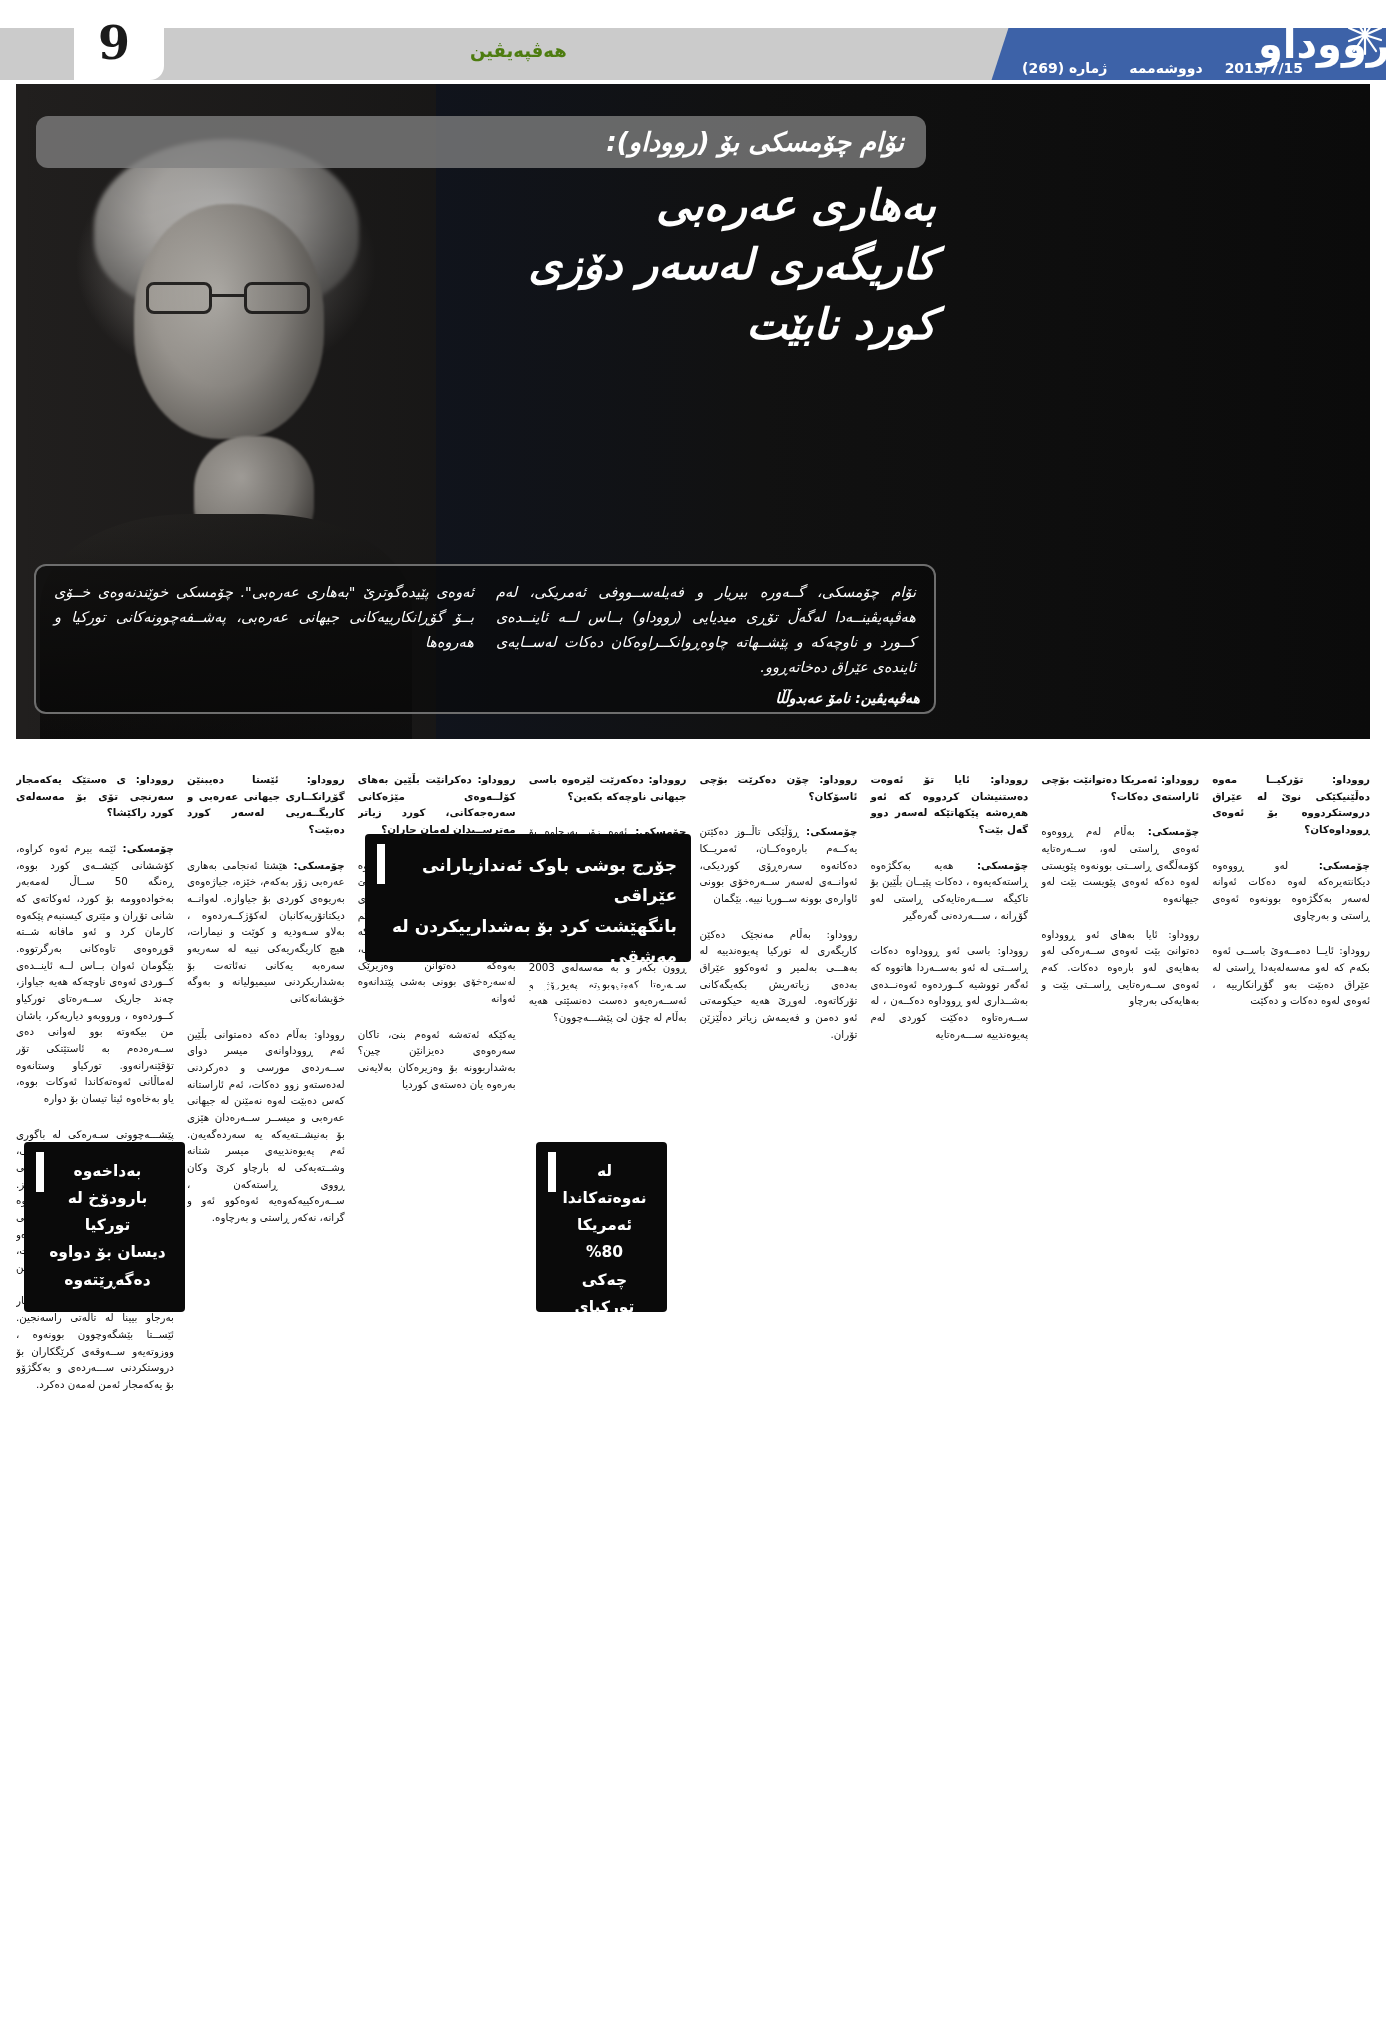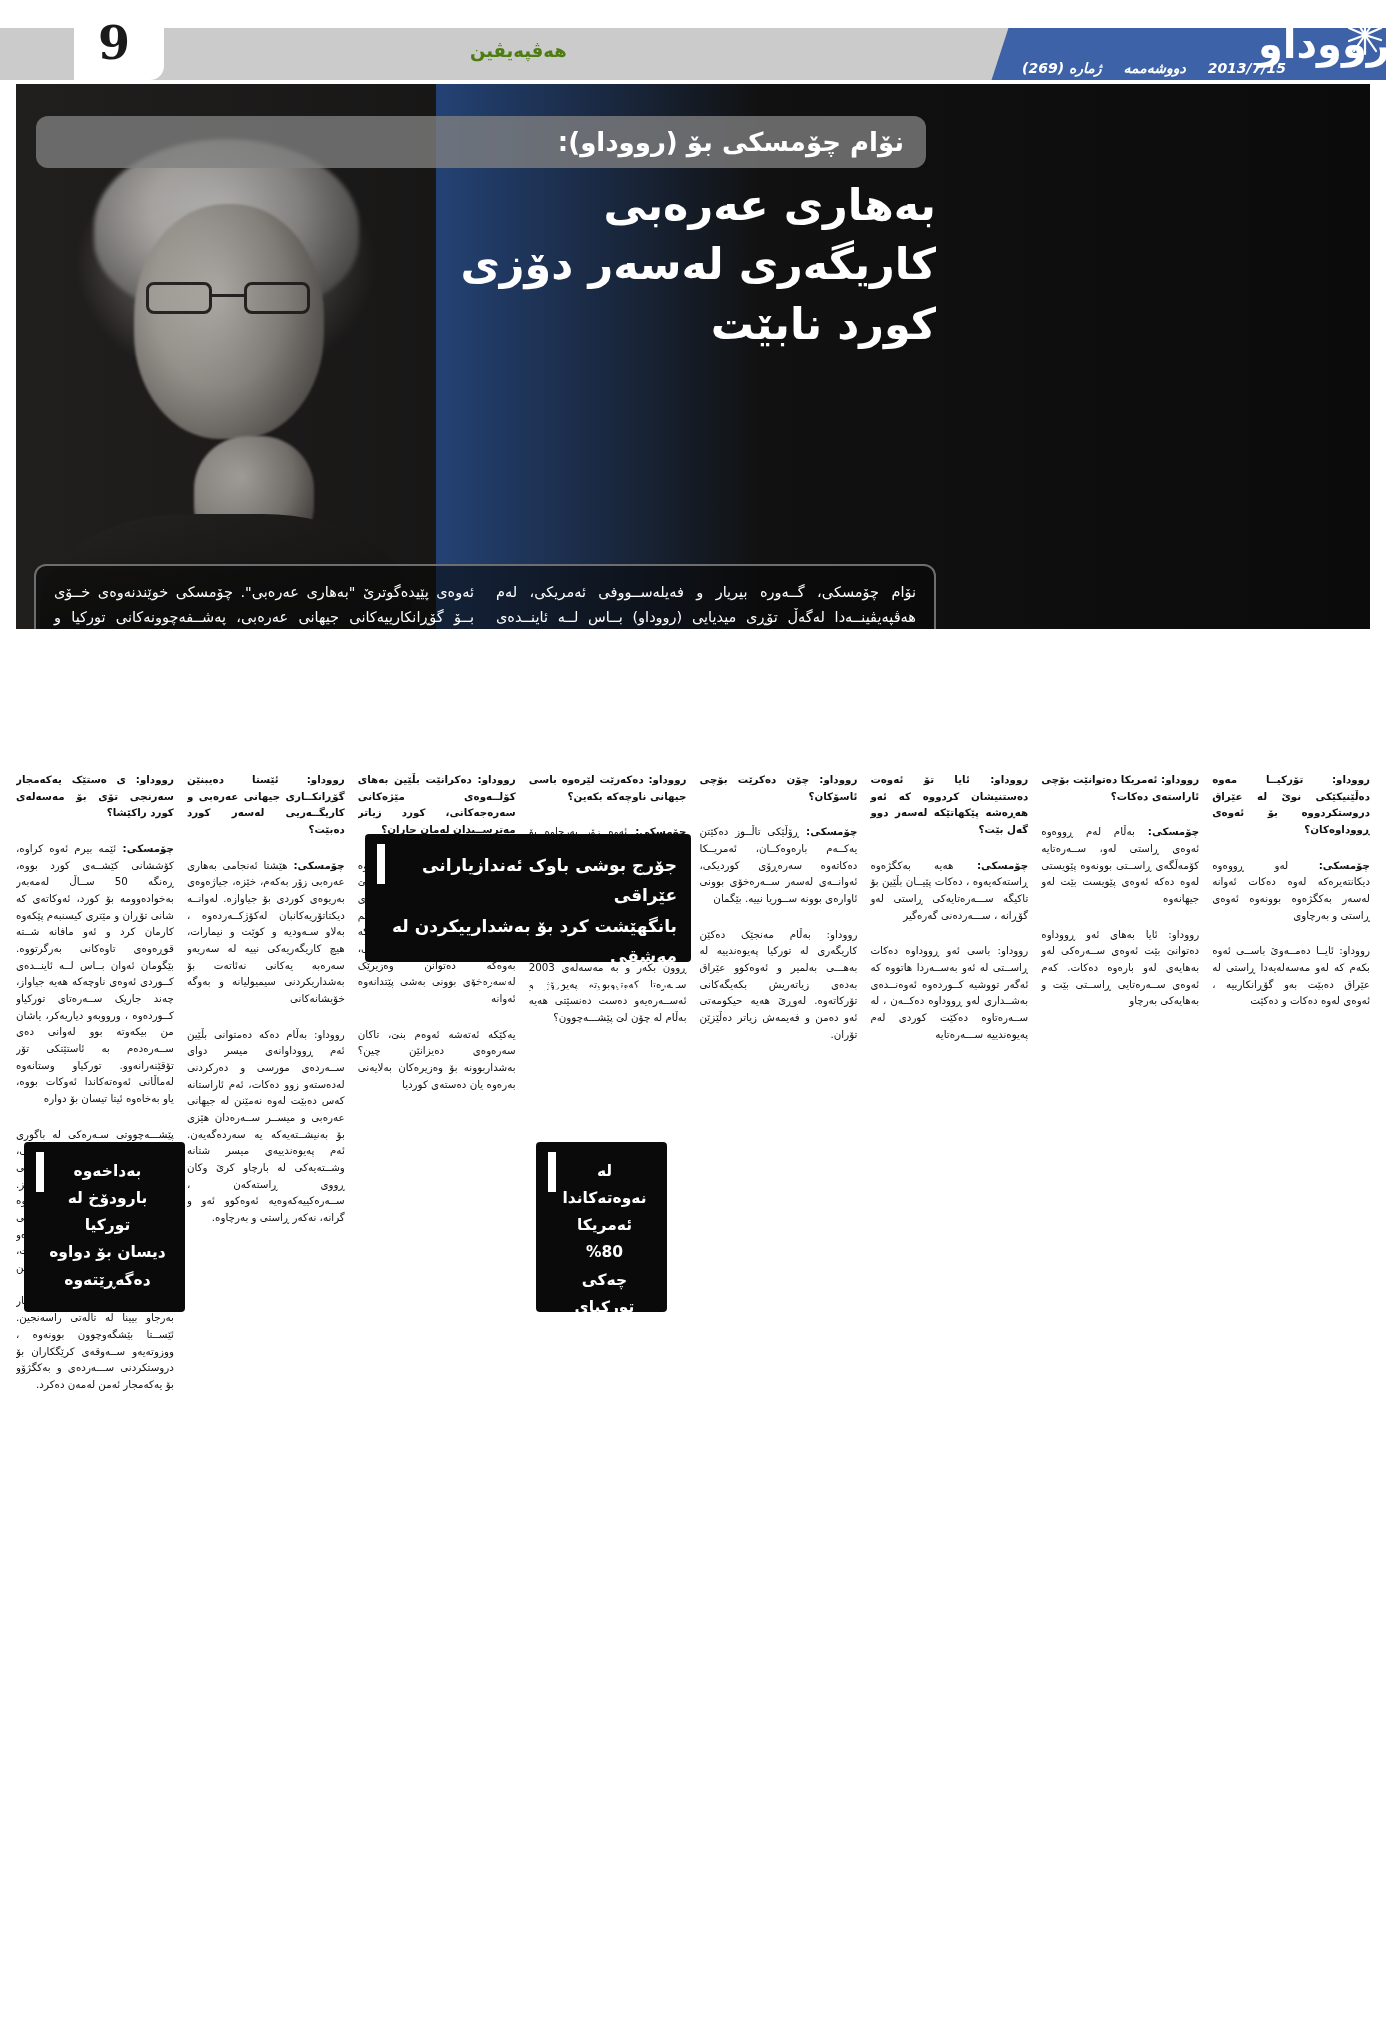--- a/index.html
+++ b/index.html
@@ -77,33 +77,33 @@
     position: absolute; top: 4px; left: 96px;
     width: 34px; height: 42px;
   }
   .issue-meta {
     position: absolute; top: 56px; left: 1022px;
     width: 230px; height: 24px;
     display: flex; flex-direction: row-reverse;
     align-items: center; justify-content: flex-start;
     gap: 22px;
     z-index: 7;
-    font-style: italic;
   }
   .issue-meta span {
     color: #ffffff; font-size: 14px; font-weight: bold;
     white-space: nowrap;
   }
 
   
   .hero {
     position: absolute; top: 84px; left: 16px;
-    width: 1354px; height: 545px;
-    background: #3b82f6;
+    width: 1354px; height: 655px;
+    background: #0f172a;
     overflow: hidden;
+    font-style: italic;
   }
   .hero-photo {
     position: absolute; top: 0; left: 0;
     width: 420px; height: 655px;
     background:
       radial-gradient(ellipse 150px 120px at 210px 180px, #d8d5d0 0%, #9b9792 35%, #4a4745 70%, #211f1e 100%),
       radial-gradient(ellipse 190px 240px at 200px 440px, #2e2b29 0%, #171514 60%, #090808 100%),
       linear-gradient(160deg, #3a3836 0%, #141312 55%, #070707 100%);
   }
   .hair {

